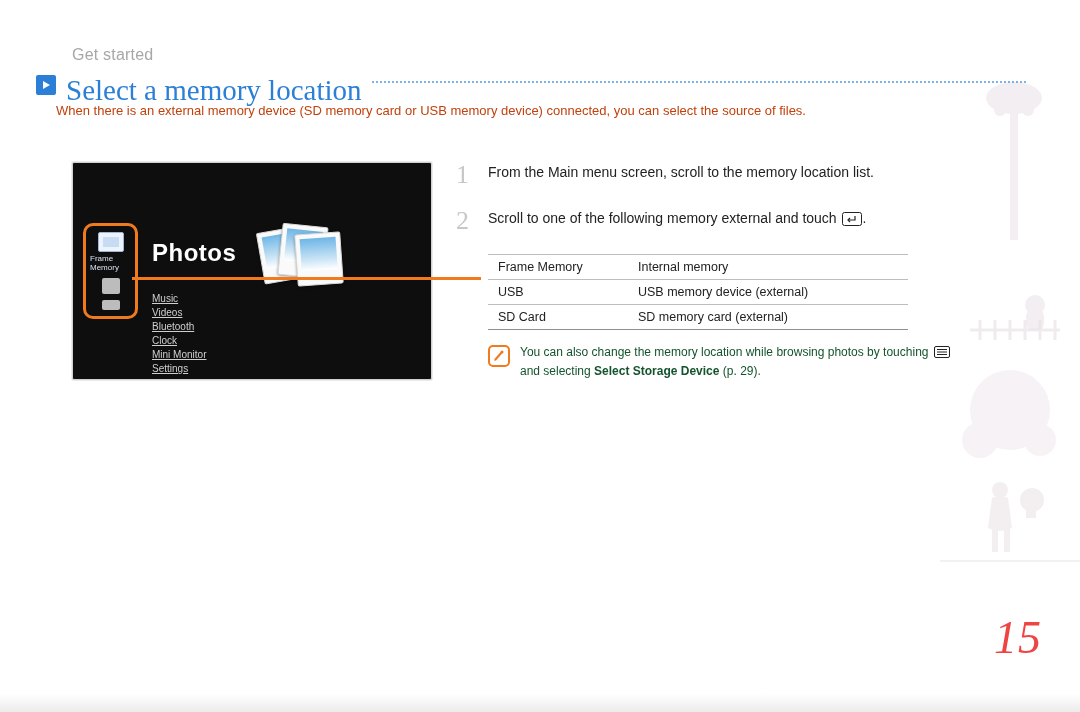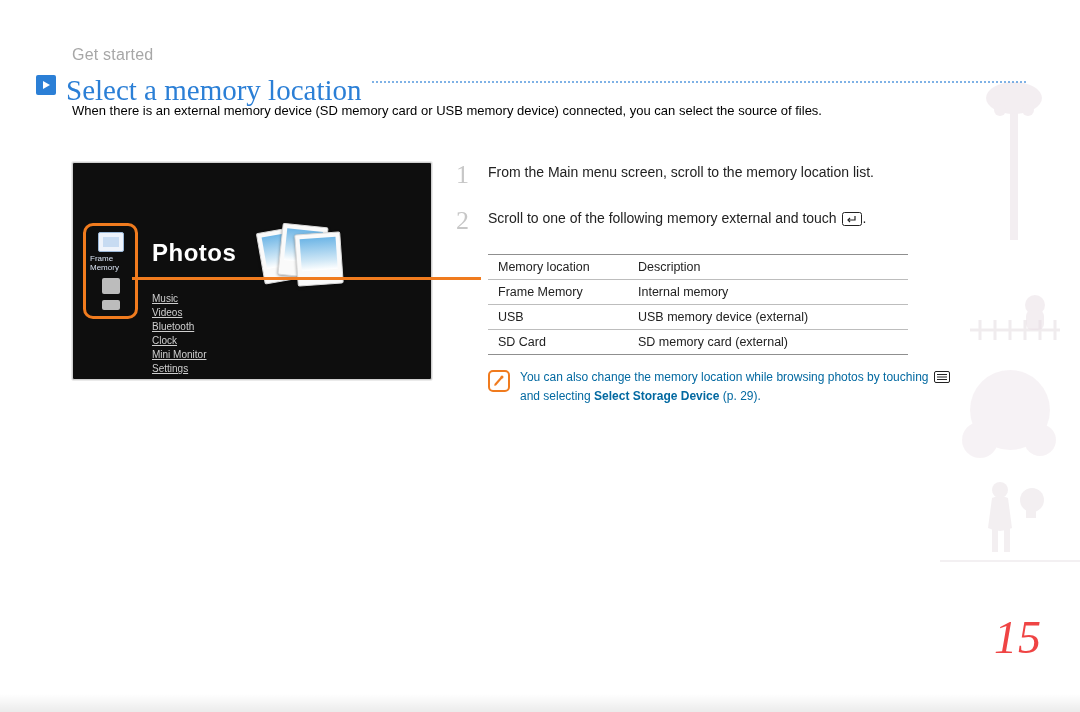--- a/index.html
+++ b/index.html
@@ -65,26 +65,26 @@
 
   .dotted-rule {
     flex: 1;
     border-bottom: 2px dotted #2b7fd6;
     margin-bottom: 6px;
     opacity: 0.6;
   }
 
   .intro {
     position: absolute;
-    left: 72px;
+    left: 56px;
     top: 102px;
     right: 60px;
     font-size: 13px;
     line-height: 1.35;
-    color: #000000;
+    color: #c2410c;
   }
 
   
   .device {
     position: absolute;
     left: 72px;
     top: 162px;
     width: 360px;
     height: 218px;
     background: #0e0e0e;
@@ -268,21 +268,21 @@
   }
 
   
   .note {
     margin-left: 32px;
     margin-top: 14px;
     display: flex;
     gap: 10px;
     font-size: 12px;
     line-height: 1.45;
-    color: #0369a1;
+    color: #14532d;
     width: 480px;
   }
   .note-icon {
     width: 22px;
     height: 22px;
     border: 2px solid #f07b1e;
     border-radius: 5px;
     display: flex;
     align-items: center;
     justify-content: center;
@@ -418,24 +418,20 @@
       <span>Scroll to one of the following memory external and touch </span><span class="enter-glyph"><svg width="20" height="14" viewBox="0 0 20 14">
             <rect x="0.5" y="0.5" width="19" height="13" rx="2" fill="none" stroke="#222"></rect>
             <path d="M13 4 v4 h-6" fill="none" stroke="#222" stroke-width="1.2"></path>
             <path d="M8 6 l-2 2 l2 2" fill="none" stroke="#222" stroke-width="1.2"></path>
           </svg></span><span>.</span>
     </div>
   </div>
 
   <table class="memtab">
     <tbody>
-        <tr>
-      <th>Memory location</th>
-      <th>Description</th>
-    </tr>
     <tr>
       <td>Frame Memory</td>
           <td>Internal memory</td>
     </tr>
     <tr>
       <td>USB</td>
           <td>USB memory device (external)</td>
     </tr>
     <tr>
       <td>SD Card</td>

